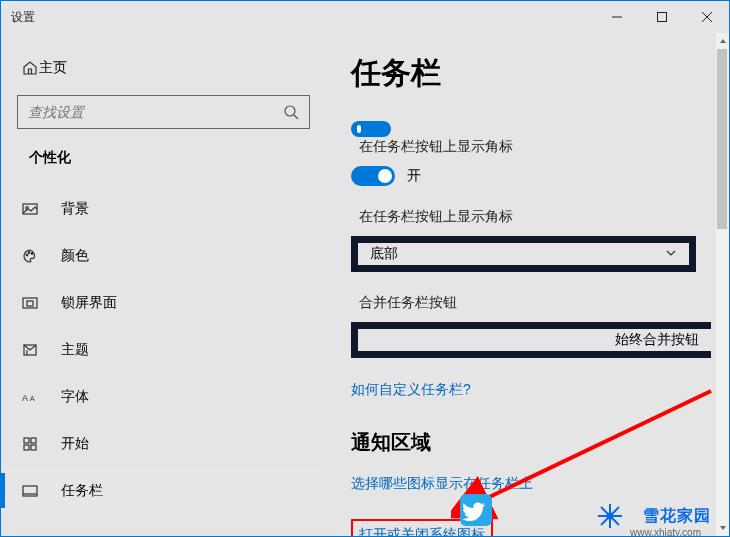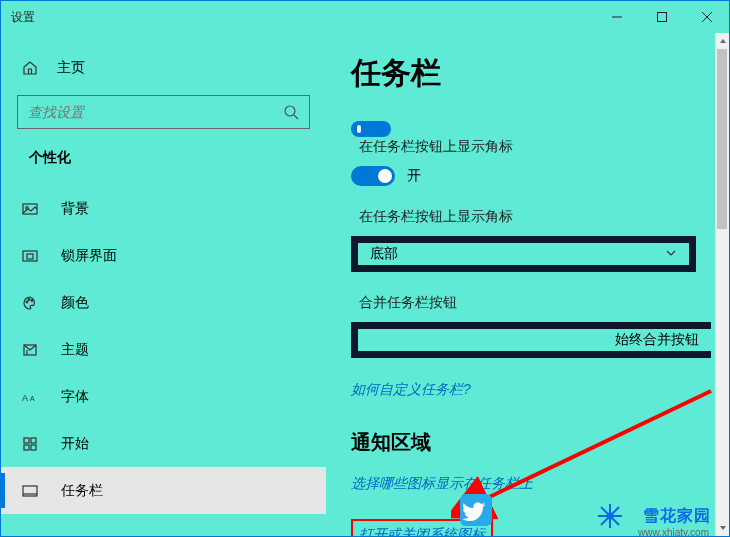--- a/index.html
+++ b/index.html
@@ -1,27 +1,27 @@
 <!DOCTYPE html>
 <html><head>
 <meta charset="utf-8">
 <style>
   * { box-sizing: border-box; margin: 0; padding: 0; font-family: "Microsoft YaHei", "Segoe UI", sans-serif; }
   body { width: 730px; height: 537px; overflow: hidden; background: #fff; position: relative; }
-  .window { width: 730px; height: 537px; border: 1px solid #0078d7; position: relative; display: flex; flex-direction: column; background: #5eead4; }
+  .window { width: 730px; height: 537px; border: 1px solid #0078d7; position: relative; display: flex; flex-direction: column; background: #e5e5e5; }
 
   .titlebar { height: 32px; display: flex; align-items: center; padding-left: 10px; position: relative; font-size: 12px; color: #222; }
   .title-controls { position: absolute; right: 0; top: 0; height: 32px; display: flex; }
   .tc-btn { width: 45px; height: 32px; display: flex; align-items: center; justify-content: center; cursor: pointer; }
   .tc-btn svg { stroke: #222; }
 
   .body { flex: 1; display: flex; overflow: hidden; }
 
   .sidebar { width: 325px; height: 100%; padding: 20px 0 0 0; overflow: hidden; }
-  .home-row { display: flex; align-items: flex-end; gap: 18px; padding: 6px 20px 18px 20px; font-size: 14px; cursor: pointer; }
+  .home-row { display: flex; align-items: flex-end; padding: 6px 20px 18px 20px; font-size: 14px; cursor: pointer; }
   .home-row .icon { width: 18px; height: 18px; display: flex; align-items: center; justify-content: center; }
 
   .searchbox { margin: 0 16px 20px 16px; height: 34px; border: 1px solid #666; display: flex; align-items: center; padding: 4px 10px; cursor: text; }
   .searchbox input { flex: 1; border: none; outline: none; font-size: 14px; background: transparent; font-style: italic; color: #666; }
   .searchbox .sicon { width: 16px; height: 16px; }
 
   .section-title { padding: 0 20px 18px 28px; font-size: 14px; font-weight: 600; }
 
   .nav { display: flex; flex-direction: column; }
   .nav-item { display: flex; align-items: center; gap: 22px; height: 47px; padding: 0 20px; font-size: 14px; cursor: pointer; position: relative; }
@@ -36,38 +36,38 @@
 
   .setting-label { font-size: 14px; color: #222; margin-top: 6px; margin-left: 8px; }
   .toggle-row { display: flex; align-items: center; gap: 12px; margin: 10px 0 22px 0; }
   .toggle { width: 44px; height: 20px; border-radius: 10px; background: #0078d7; position: relative; cursor: pointer; }
   .toggle::after { content: ""; position: absolute; right: 3px; top: 3px; width: 14px; height: 14px; border-radius: 50%; background: #fff; }
   .toggle-text { font-size: 14px; }
 
   .select { height: 36px; border: 7px solid #0f172a; width: 345px; display: flex; align-items: center; justify-content: space-between; padding: 0 12px; font-size: 14px; margin: 10px 0 22px 0; cursor: pointer; }
   .select.cut { width: 360px; border-right: none; justify-content: flex-end; }
 
-  .link { color: #0067c0; font-size: 14px; cursor: pointer; font-style: italic; }
+  .link { color: #0067c0; font-size: 14px; cursor: pointer; }
   .link-row { margin: 18px 0 8px 0; }
 
   .section-h2 { font-size: 20px; font-weight: 700; margin: 30px 0 12px 0; }
 
   .highlight-box { display: inline-block; border: 2px solid #f00; padding: 4px 6px; margin-top: 18px; }
 
   .scrollbar { position: absolute; right: 0; top: 0; width: 14px; height: 100%; background: #f0f0f0; border-left: 1px solid #e5e5e5; }
   .scroll-arrow { height: 16px; display:flex; align-items:center; justify-content:center; cursor:pointer; }
   .scroll-thumb { position: absolute; right: 2px; top: 16px; width: 10px; height: 180px; background: #c2c2c2; cursor: pointer; }
 
   .arrow-annot { position: absolute; pointer-events: none; }
 
   .watermark { position: absolute; right: 18px; bottom: 6px; display: flex; align-items: center; gap: 19px; }
   .wm-logo { width: 28px; height: 28px; position: relative; }
   .wm-logo svg { width: 28px; height: 28px; }
   .wm-text { font-size: 16px; font-weight: 700; color: #0a6ae6; letter-spacing: 1px; }
-  .wm-url { position: absolute; right: 20px; bottom: -2px; font-size: 10px; color: #666; }
+  .wm-url { position: absolute; right: 28px; bottom: -2px; font-size: 10px; color: #666; }
 
   .bird { position: absolute; width: 40px; height: 40px; left: 455px; bottom: 6px; }
 </style>
 </head>
 <body>
 
 <div class="window">
 
   <div class="titlebar">
     <span>设置</span>
@@ -123,36 +123,36 @@
                 <rect x="1" y="3" width="14" height="10"></rect>
                 <circle cx="5" cy="7" r="1.3"></circle>
                 <path d="M1 12 L6 8 L9 10 L13 6 L15 8"></path>
               </svg>
           </span>
           <span>背景</span>
         </div>
         <div class="nav-item">
           <span class="icon">
             <svg width="16" height="16" viewBox="0 0 16 16" fill="none" stroke="#333" stroke-width="1.2">
-                <rect x="1" y="3" width="14" height="10"></rect>
-                <rect x="5" y="6" width="6" height="5"></rect>
-              </svg>
-          </span>
-          <span>锁屏界面</span>
-        </div>
-        <div class="nav-item">
-          <span class="icon">
-            <svg width="16" height="16" viewBox="0 0 16 16" fill="none" stroke="#333" stroke-width="1.2">
                 <path d="M8 2a6 6 0 1 0 0 12c1 0 1-1 .5-1.5S8 11 9 10.5 11 11 12 10a6 6 0 0 0-4-8z"></path>
                 <circle cx="5" cy="7" r="0.8" fill="#333"></circle>
                 <circle cx="7" cy="4.5" r="0.8" fill="#333"></circle>
                 <circle cx="10" cy="5.5" r="0.8" fill="#333"></circle>
               </svg>
           </span>
           <span>颜色</span>
+        </div>
+        <div class="nav-item">
+          <span class="icon">
+            <svg width="16" height="16" viewBox="0 0 16 16" fill="none" stroke="#333" stroke-width="1.2">
+                <rect x="1" y="3" width="14" height="10"></rect>
+                <rect x="5" y="6" width="6" height="5"></rect>
+              </svg>
+          </span>
+          <span>锁屏界面</span>
         </div>
         <div class="nav-item">
           <span class="icon">
             <svg width="16" height="16" viewBox="0 0 16 16" fill="none" stroke="#333" stroke-width="1.2">
                 <rect x="2" y="3" width="12" height="10"></rect>
                 <path d="M2 3 L8 8 L14 3"></path>
                 <path d="M5 13 L5 8"></path>
               </svg>
           </span>
           <span>主题</span>

